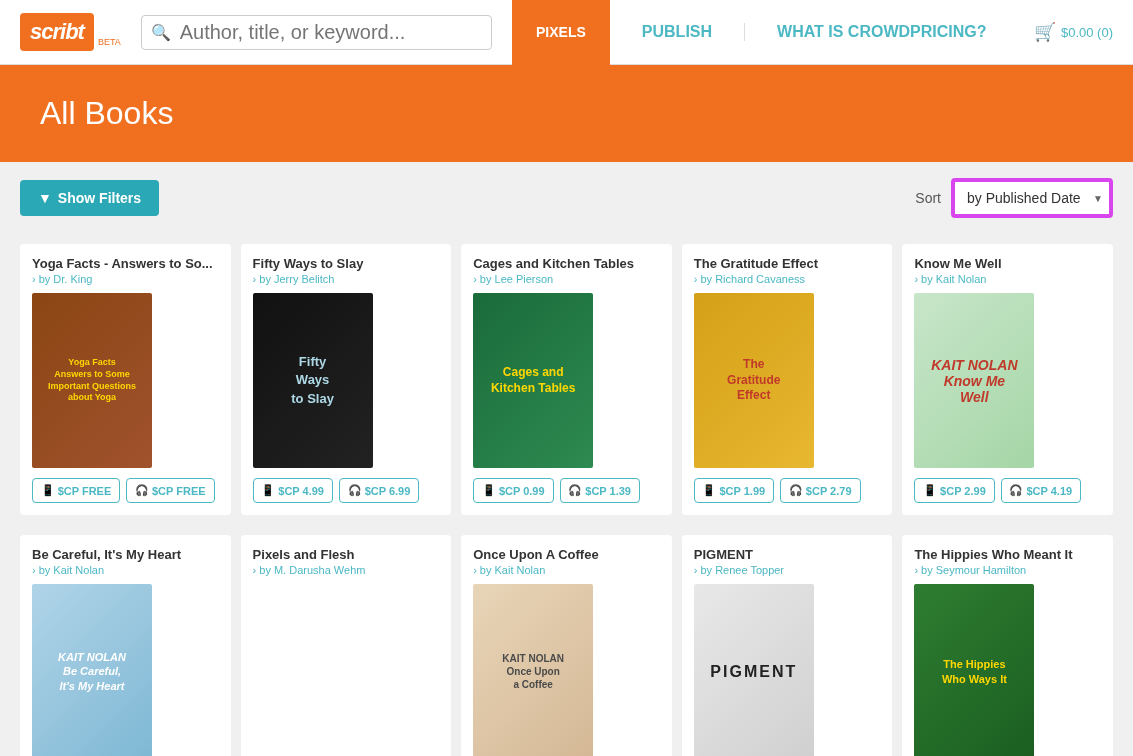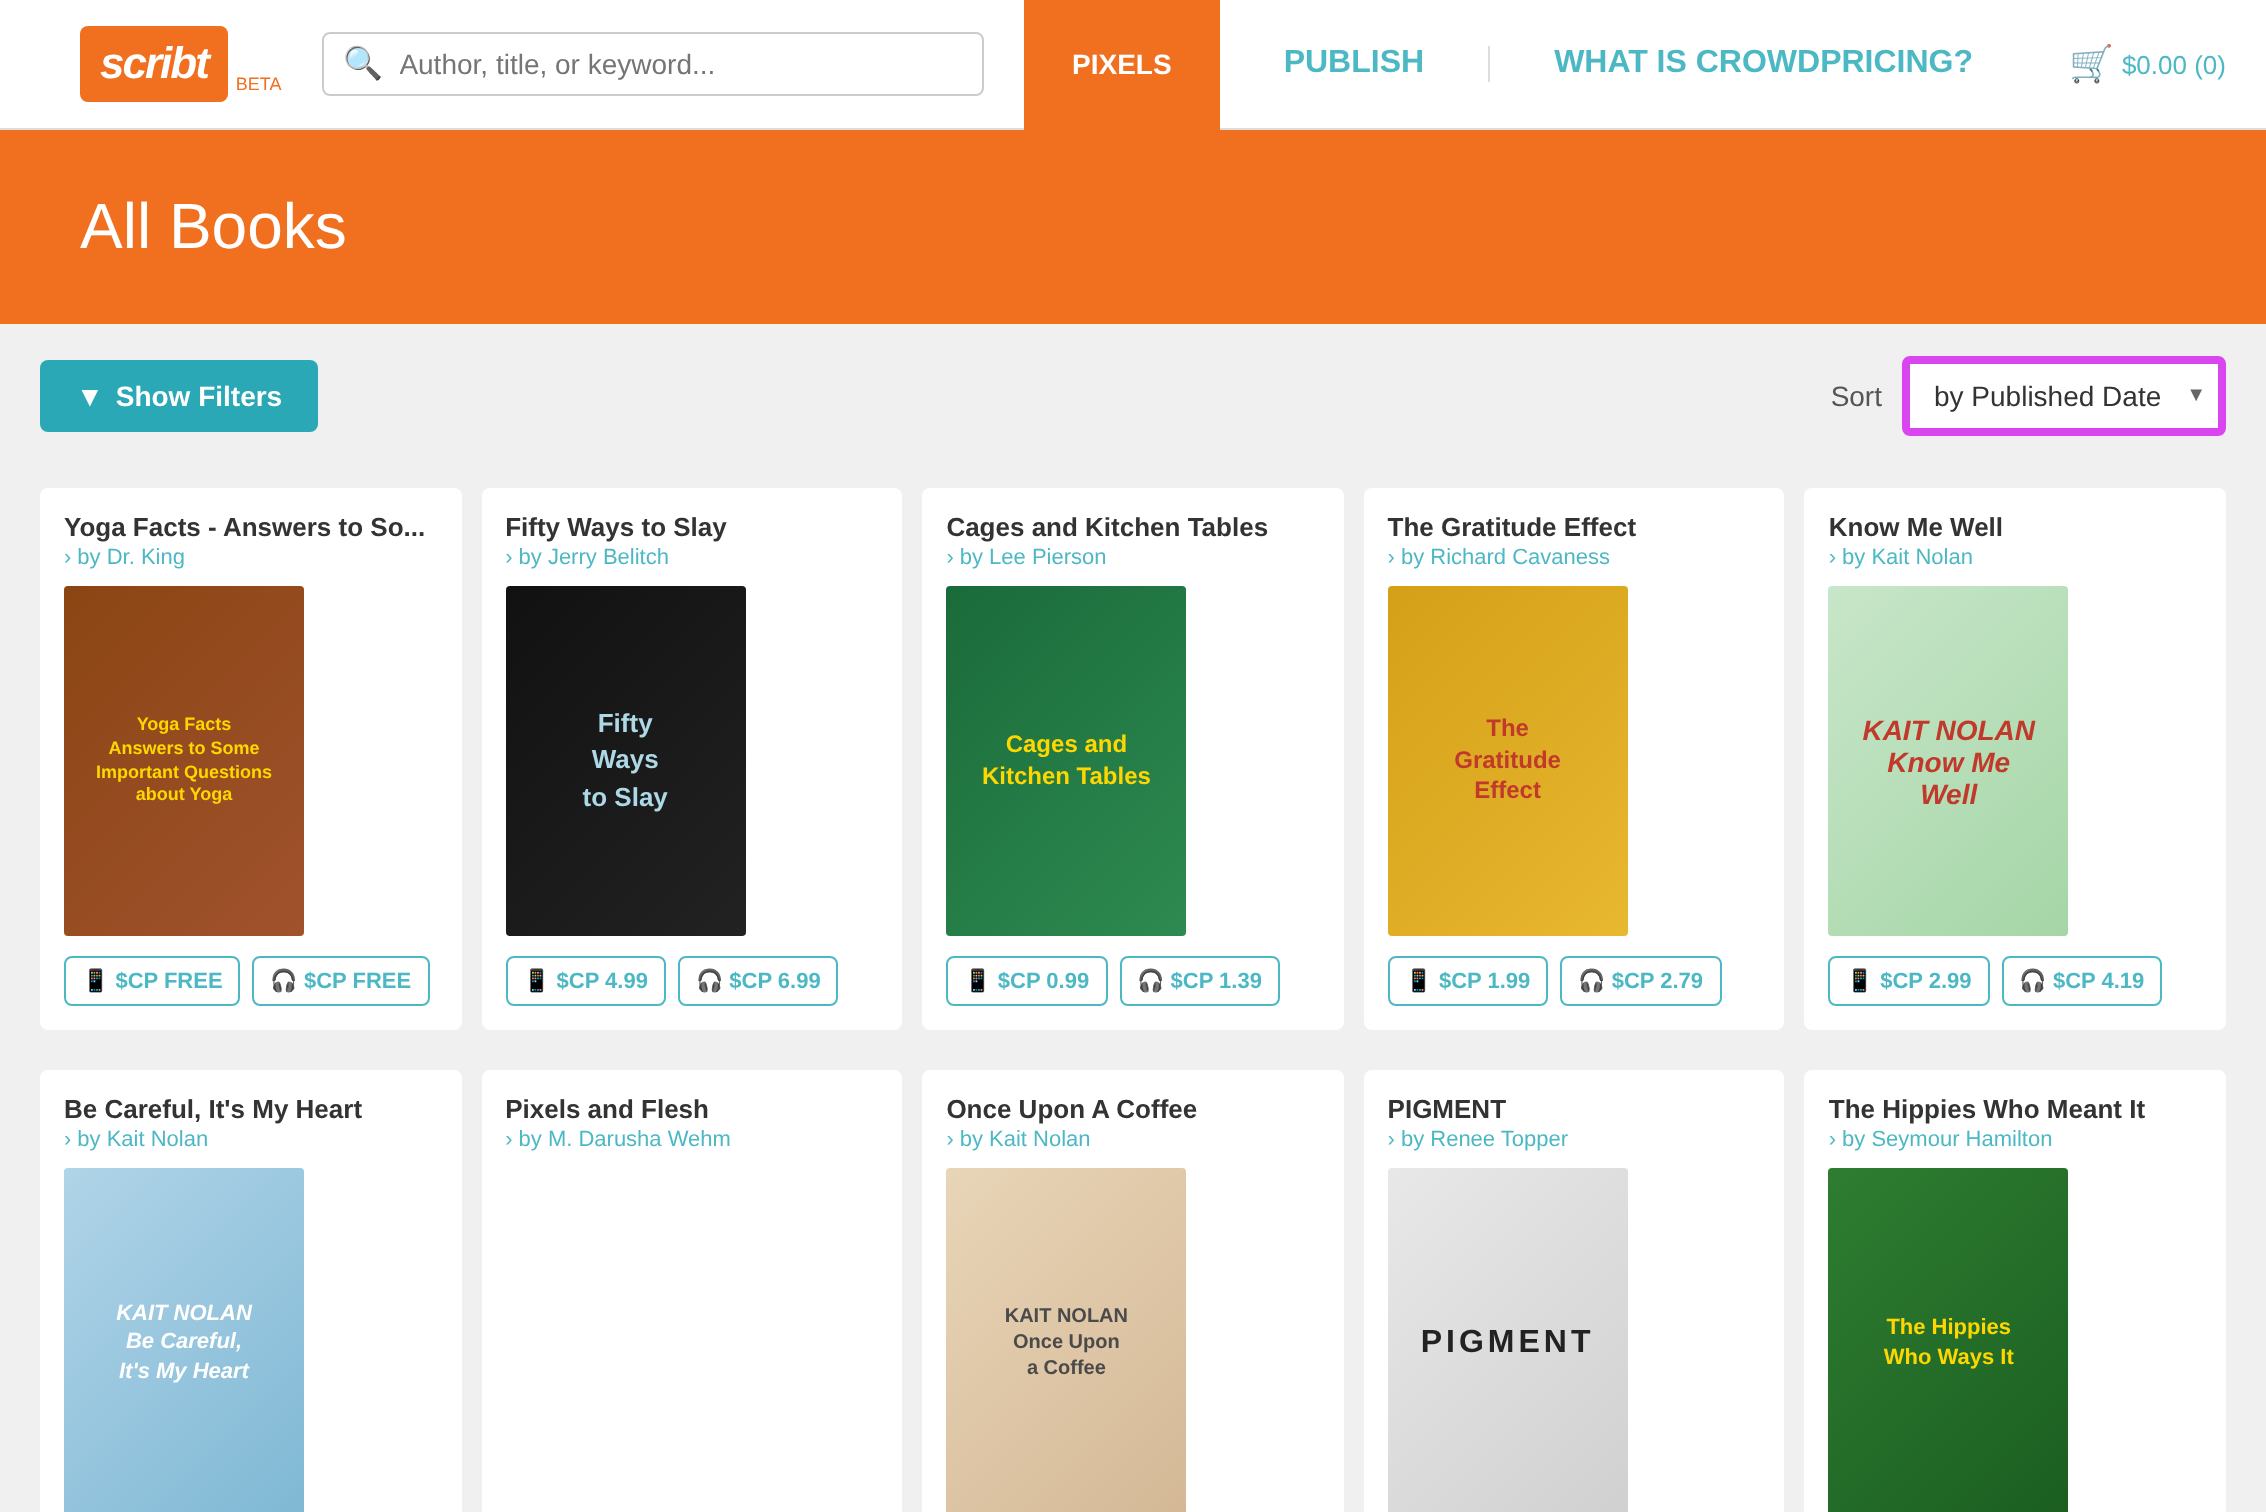--- a/index.html
+++ b/index.html
@@ -21,42 +21,41 @@
     }
     .logo-box {
       background: #f07020;
       color: #fff;
       font-size: 22px;
       font-weight: bold;
       padding: 6px 10px;
       border-radius: 4px;
       font-style: italic;
       letter-spacing: -1px;
-      margin-left: 20px;
     }
     .logo-beta {
       font-size: 9px;
       color: #f07020;
       margin-left: 4px;
       align-self: flex-end;
       margin-bottom: 4px;
     }
     .search-area {
       display: flex;
       align-items: center;
       border: 1px solid #ccc;
       border-radius: 4px;
       padding: 5px 10px;
       flex: 1;
       max-width: 500px;
       margin-right: 20px;
     }
     .search-icon-wrap { color: #4cb8c4; margin-right: 8px; font-size: 16px; }
     .search-input {
-      border: none; outline: none; font-size: 14px; color: #4c1d95; width: 100%;
+      border: none; outline: none; font-size: 20px; color: #4c1d95; width: 100%;
     }
     .nav-links {
       display: flex;
       align-items: center;
       margin-left: auto;
     }
     .nav-browse {
       background: #f07020;
       color: #fff;
       font-size: 14px;

